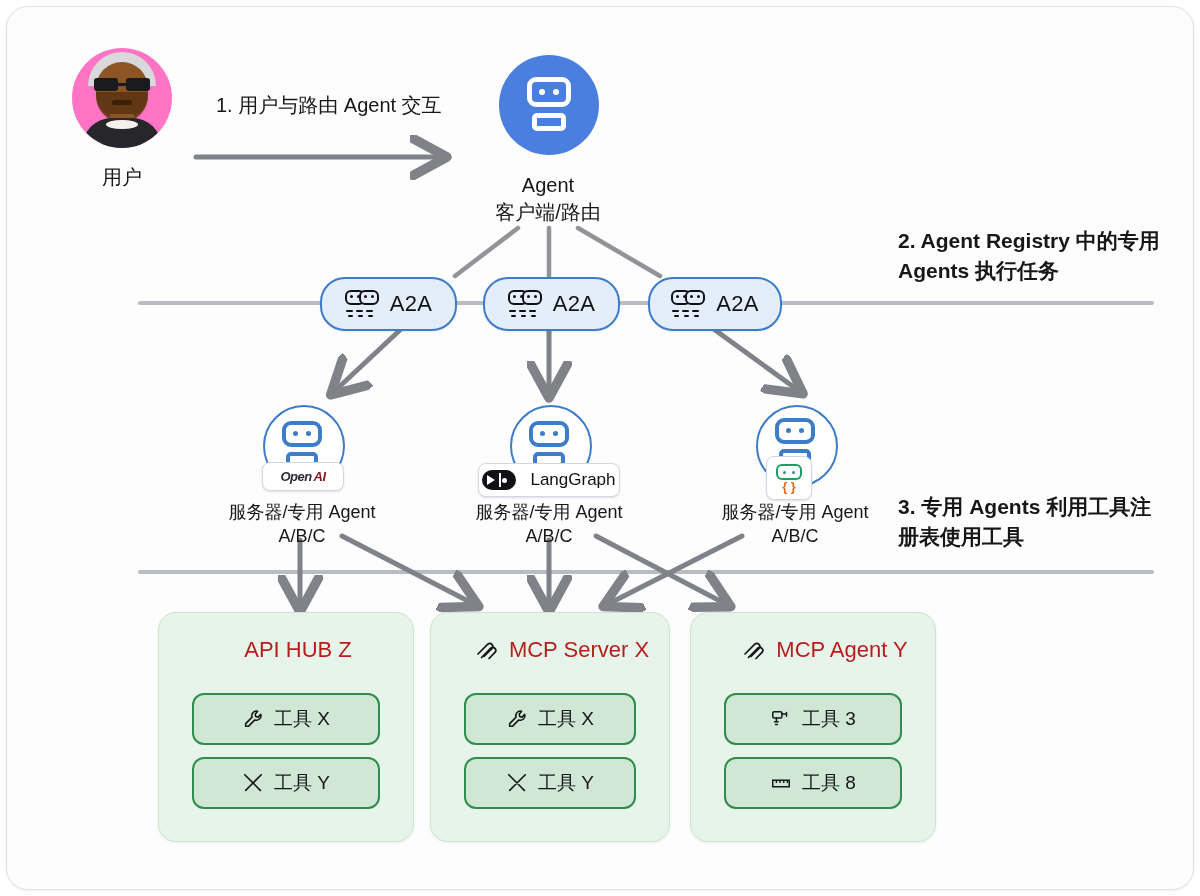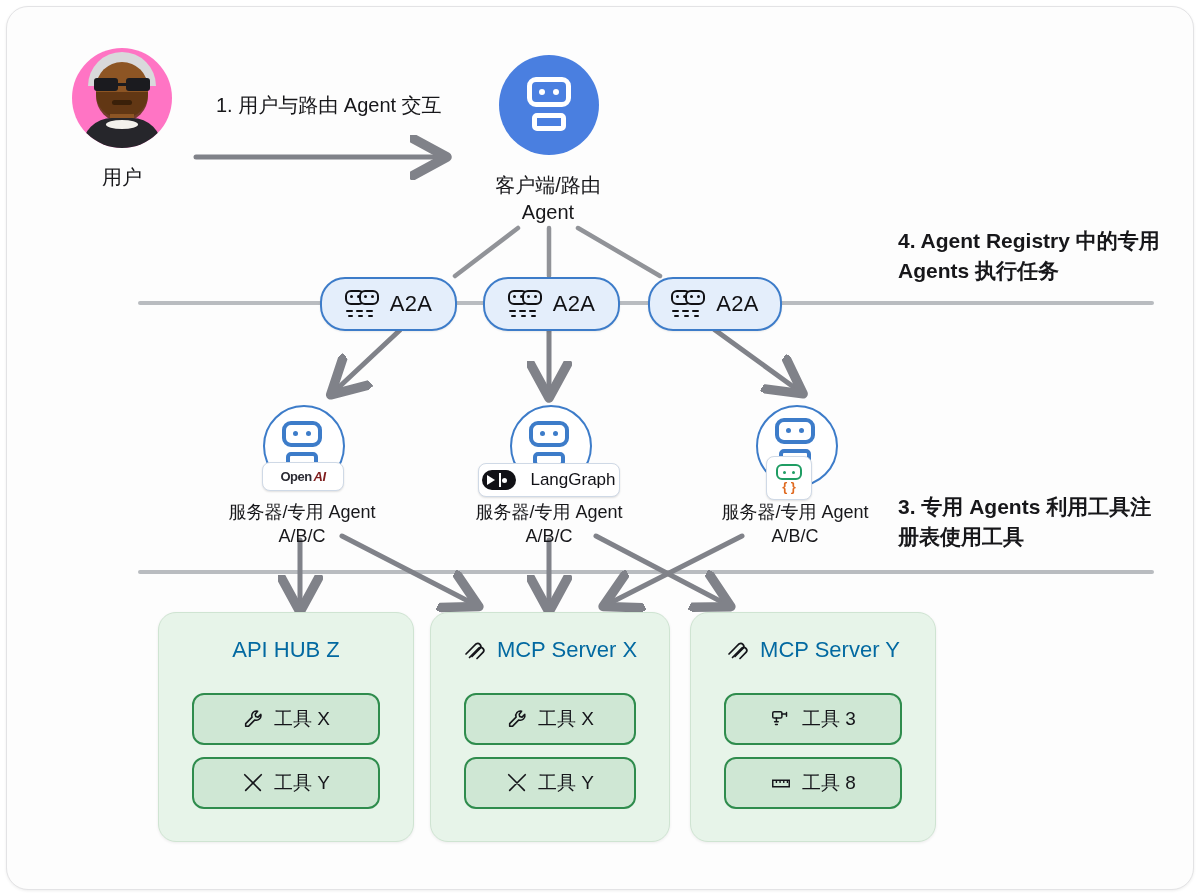--- a/index.html
+++ b/index.html
@@ -67,42 +67,42 @@
   .agent-robot .head{left:0;top:0;width:40px;height:26px;border-width:4px;border-color:#3d7cc9;}
   .agent-robot .eye{width:5px;height:5px;background:#3d7cc9;top:10px;}
   .agent-robot .eye.l{left:11px;} .agent-robot .eye.r{left:24px;}
   .agent-robot .mouth{left:4px;top:31px;width:32px;height:15px;border-width:4px;border-color:#3d7cc9;}
   .agent-label{position:absolute;width:230px;text-align:center;font-size:18px;line-height:24px;color:#17171a;}
 
   
   .fw{position:absolute;display:flex;align-items:center;justify-content:center;
       background:#ffffff;border:1px solid #cfd9e6;border-radius:8px;box-shadow:0 1px 2px rgba(0,0,0,.12);}
   #fw-openai{left:262px;top:462px;width:80px;height:27px;gap:2px;}
-  .oai-text{font-size:13px;font-weight:700;color:#2b2b33;letter-spacing:-.5px;}
+  .oai-text{font-size:13px;font-weight:700;font-style:italic;color:#2b2b33;letter-spacing:-.5px;}
   .oai-red{font-size:13px;font-weight:700;font-style:italic;color:#7f1d1d;letter-spacing:-.5px;}
   #fw-lang{left:478px;top:463px;width:140px;height:32px;gap:14px;}
   .lang-mark{width:34px;height:20px;border-radius:10px;background:#111116;position:relative;}
   .lang-mark .b1{position:absolute;left:5px;top:5px;width:0;height:0;border-left:8px solid #ffffff;border-top:5px solid transparent;border-bottom:5px solid transparent;}
   .lang-mark .b2{position:absolute;left:20px;top:8px;width:5px;height:5px;border-radius:50%;background:#ffffff;}
   .lang-mark .b3{position:absolute;left:17px;top:3px;width:2px;height:14px;background:#ffffff;}
   .lang-text{font-size:17px;color:#111116;font-weight:400;}
   #fw-crew{left:766px;top:456px;width:44px;height:42px;flex-direction:column;gap:1px;border-radius:8px;}
   .crew-head{position:relative;width:26px;height:16px;border:2px solid #1f9d63;border-radius:6px;box-sizing:border-box;}
   .crew-head i{position:absolute;top:5px;width:3px;height:3px;border-radius:50%;background:#1f9d63;}
   .crew-head i.l{left:5px;} .crew-head i.r{right:5px;}
   .crew-brace{font-size:13px;color:#e06a20;line-height:12px;font-weight:700;}
 
   
   .panel{position:absolute;top:612px;height:228px;border-radius:18px;border:1px solid #cfe4d2;
          background:#e7f4e9;box-shadow:0 1px 3px rgba(0,0,0,.07);}
   #panel-1{left:158px;width:254px;}
   #panel-2{left:430px;width:238px;}
   #panel-3{left:690px;width:244px;}
-  .panel-title{position:absolute;top:24px;left:0;width:100%;display:flex;align-items:center;
-               justify-content:center;gap:10px;font-size:22px;color:#0369a1;}
+  .panel-title{position:absolute;top:24px;left:12px;width:100%;display:flex;align-items:center;
+               justify-content:center;gap:10px;font-size:22px;color:#b91c1c;}
   .mcp-icon{width:24px;height:24px;}
   .tool{position:absolute;left:33px;right:33px;height:48px;border:2px solid #2f8c4d;border-radius:12px;
         background:#cfe7d4;display:flex;align-items:center;justify-content:center;gap:10px;
         font-size:19px;color:#15151a;}
   .tool.t1{top:80px;} .tool.t2{top:144px;}
   .tool-ico{width:22px;height:22px;display:inline-block;}
 </style>
 </head>
 <body>
 
@@ -155,25 +155,25 @@
   <div id="note1" class="note">1. 用户与路由 Agent 交互</div>
 
   <div class="abs" id="client-node"></div>
   <div class="abs robot" id="client-robot">
     <div class="head"></div>
       <div class="eye l"></div>
       <div class="eye r"></div>
       <div class="mouth"></div>
   </div>
   <div class="abs" id="client-label">
+    <div>Agent</div>
     <div>客户端/路由</div>
-    <div>Agent</div>
-  </div>
-
-  <div id="note2" class="note">4. Agent Registry 中的专用 Agents 执行任务</div>
+  </div>
+
+  <div id="note2" class="note">2. Agent Registry 中的专用 Agents 执行任务</div>
   <div id="note3" class="note">3. 专用 Agents 利用工具注册表使用工具</div>
 
   <div class="a2a" id="a2a-1">
     <span class="a2a-icon">
       <i class="h a"></i>
         <i class="h b"></i>
       <i class="d" style="left:5px"></i>
         <i class="d" style="left:12px"></i>
       <i class="d" style="left:19px"></i>
         <i class="d" style="left:26px"></i>
@@ -317,21 +317,21 @@
       <span>工具 Y</span>
     </div>
   </div>
 
   <div class="panel" id="panel-3">
     <div class="panel-title">
       <svg class="mcp-icon" viewBox="0 0 24 24">
         <path d="M3 16L13 6a3 3 0 0 1 4.2 4.2L9 18.5" fill="none" stroke="#15151a" stroke-width="1.7" stroke-linecap="round"></path>
         <path d="M6.5 19.5L16 10a3 3 0 0 1 4.2 4.2L14 20.5" fill="none" stroke="#15151a" stroke-width="1.7" stroke-linecap="round"></path>
       </svg>
-      <span>MCP Server Y</span>
+      <span>MCP Agent Y</span>
     </div>
     <div class="tool t1">
       <svg class="tool-ico" viewBox="0 0 24 24">
         <rect x="3" y="4" width="10" height="7" rx="1.5" fill="none" stroke="#15151a" stroke-width="1.6"></rect>
         <path d="M13 6.5h5M18 5v4M7 11v4M5 15h4M6 18h2" fill="none" stroke="#15151a" stroke-width="1.6" stroke-linecap="round"></path>
       </svg>
       <span>工具 3</span>
     </div>
     <div class="tool t2">
       <svg class="tool-ico" viewBox="0 0 24 24">

